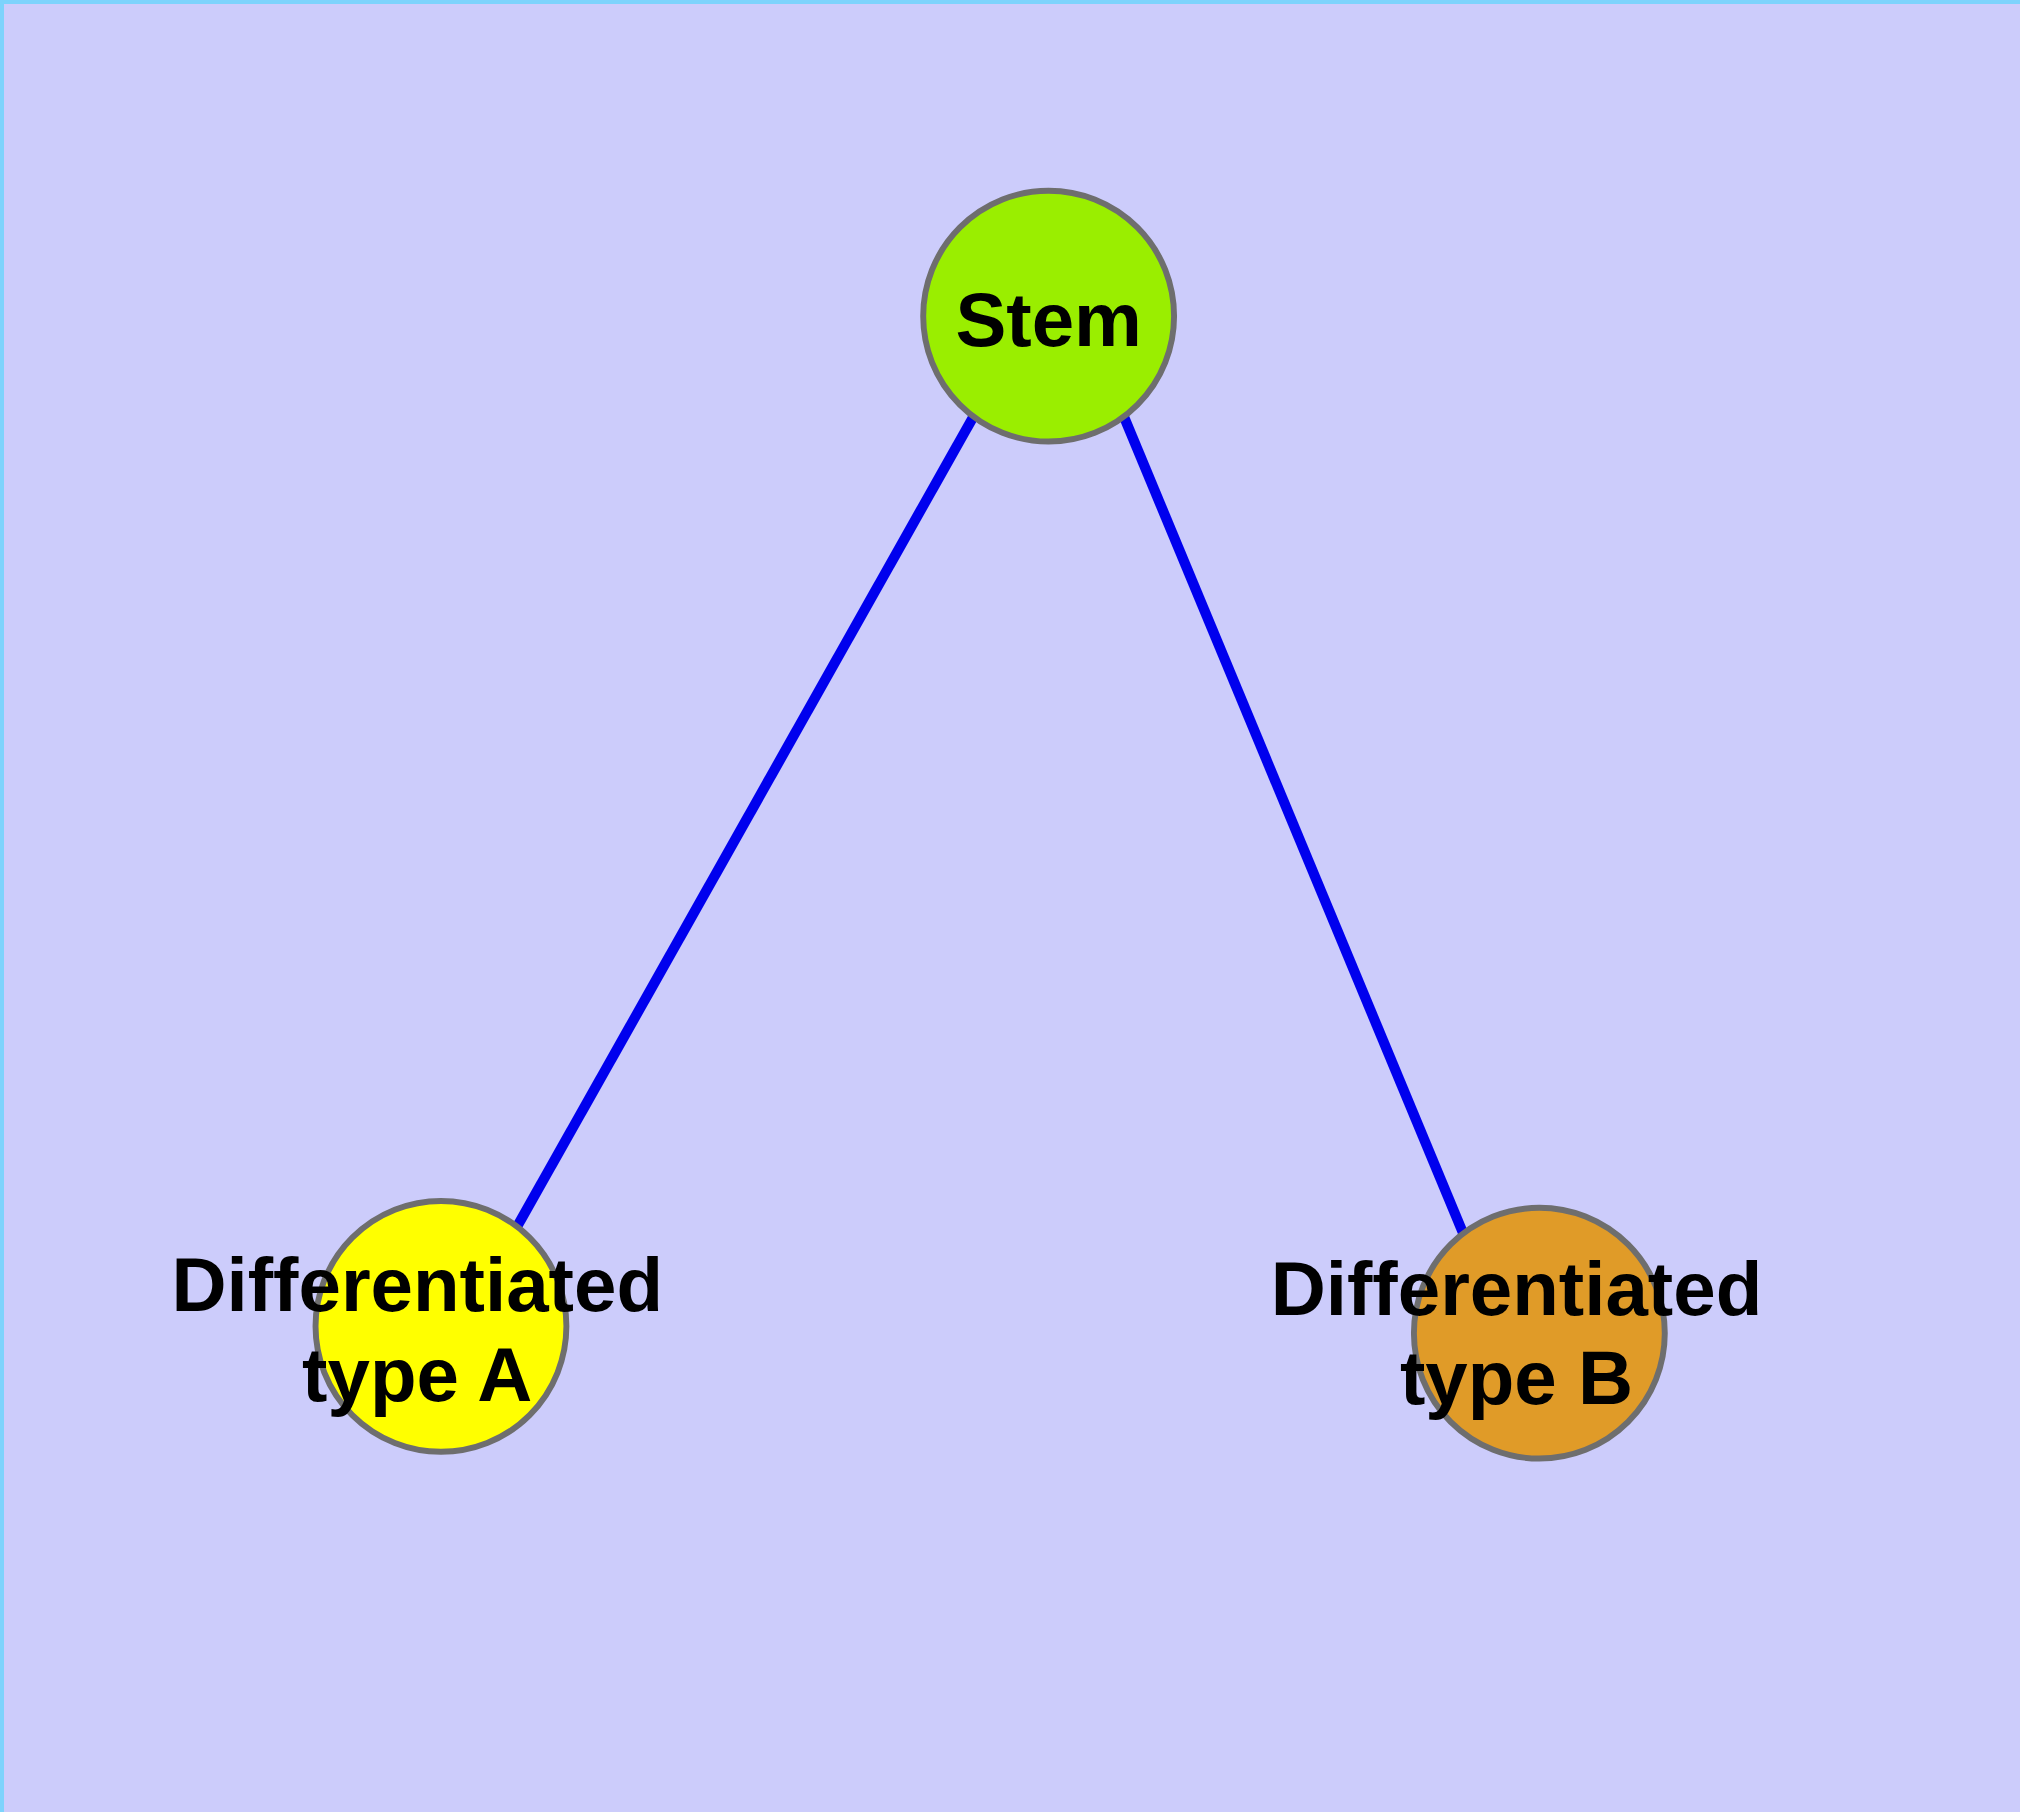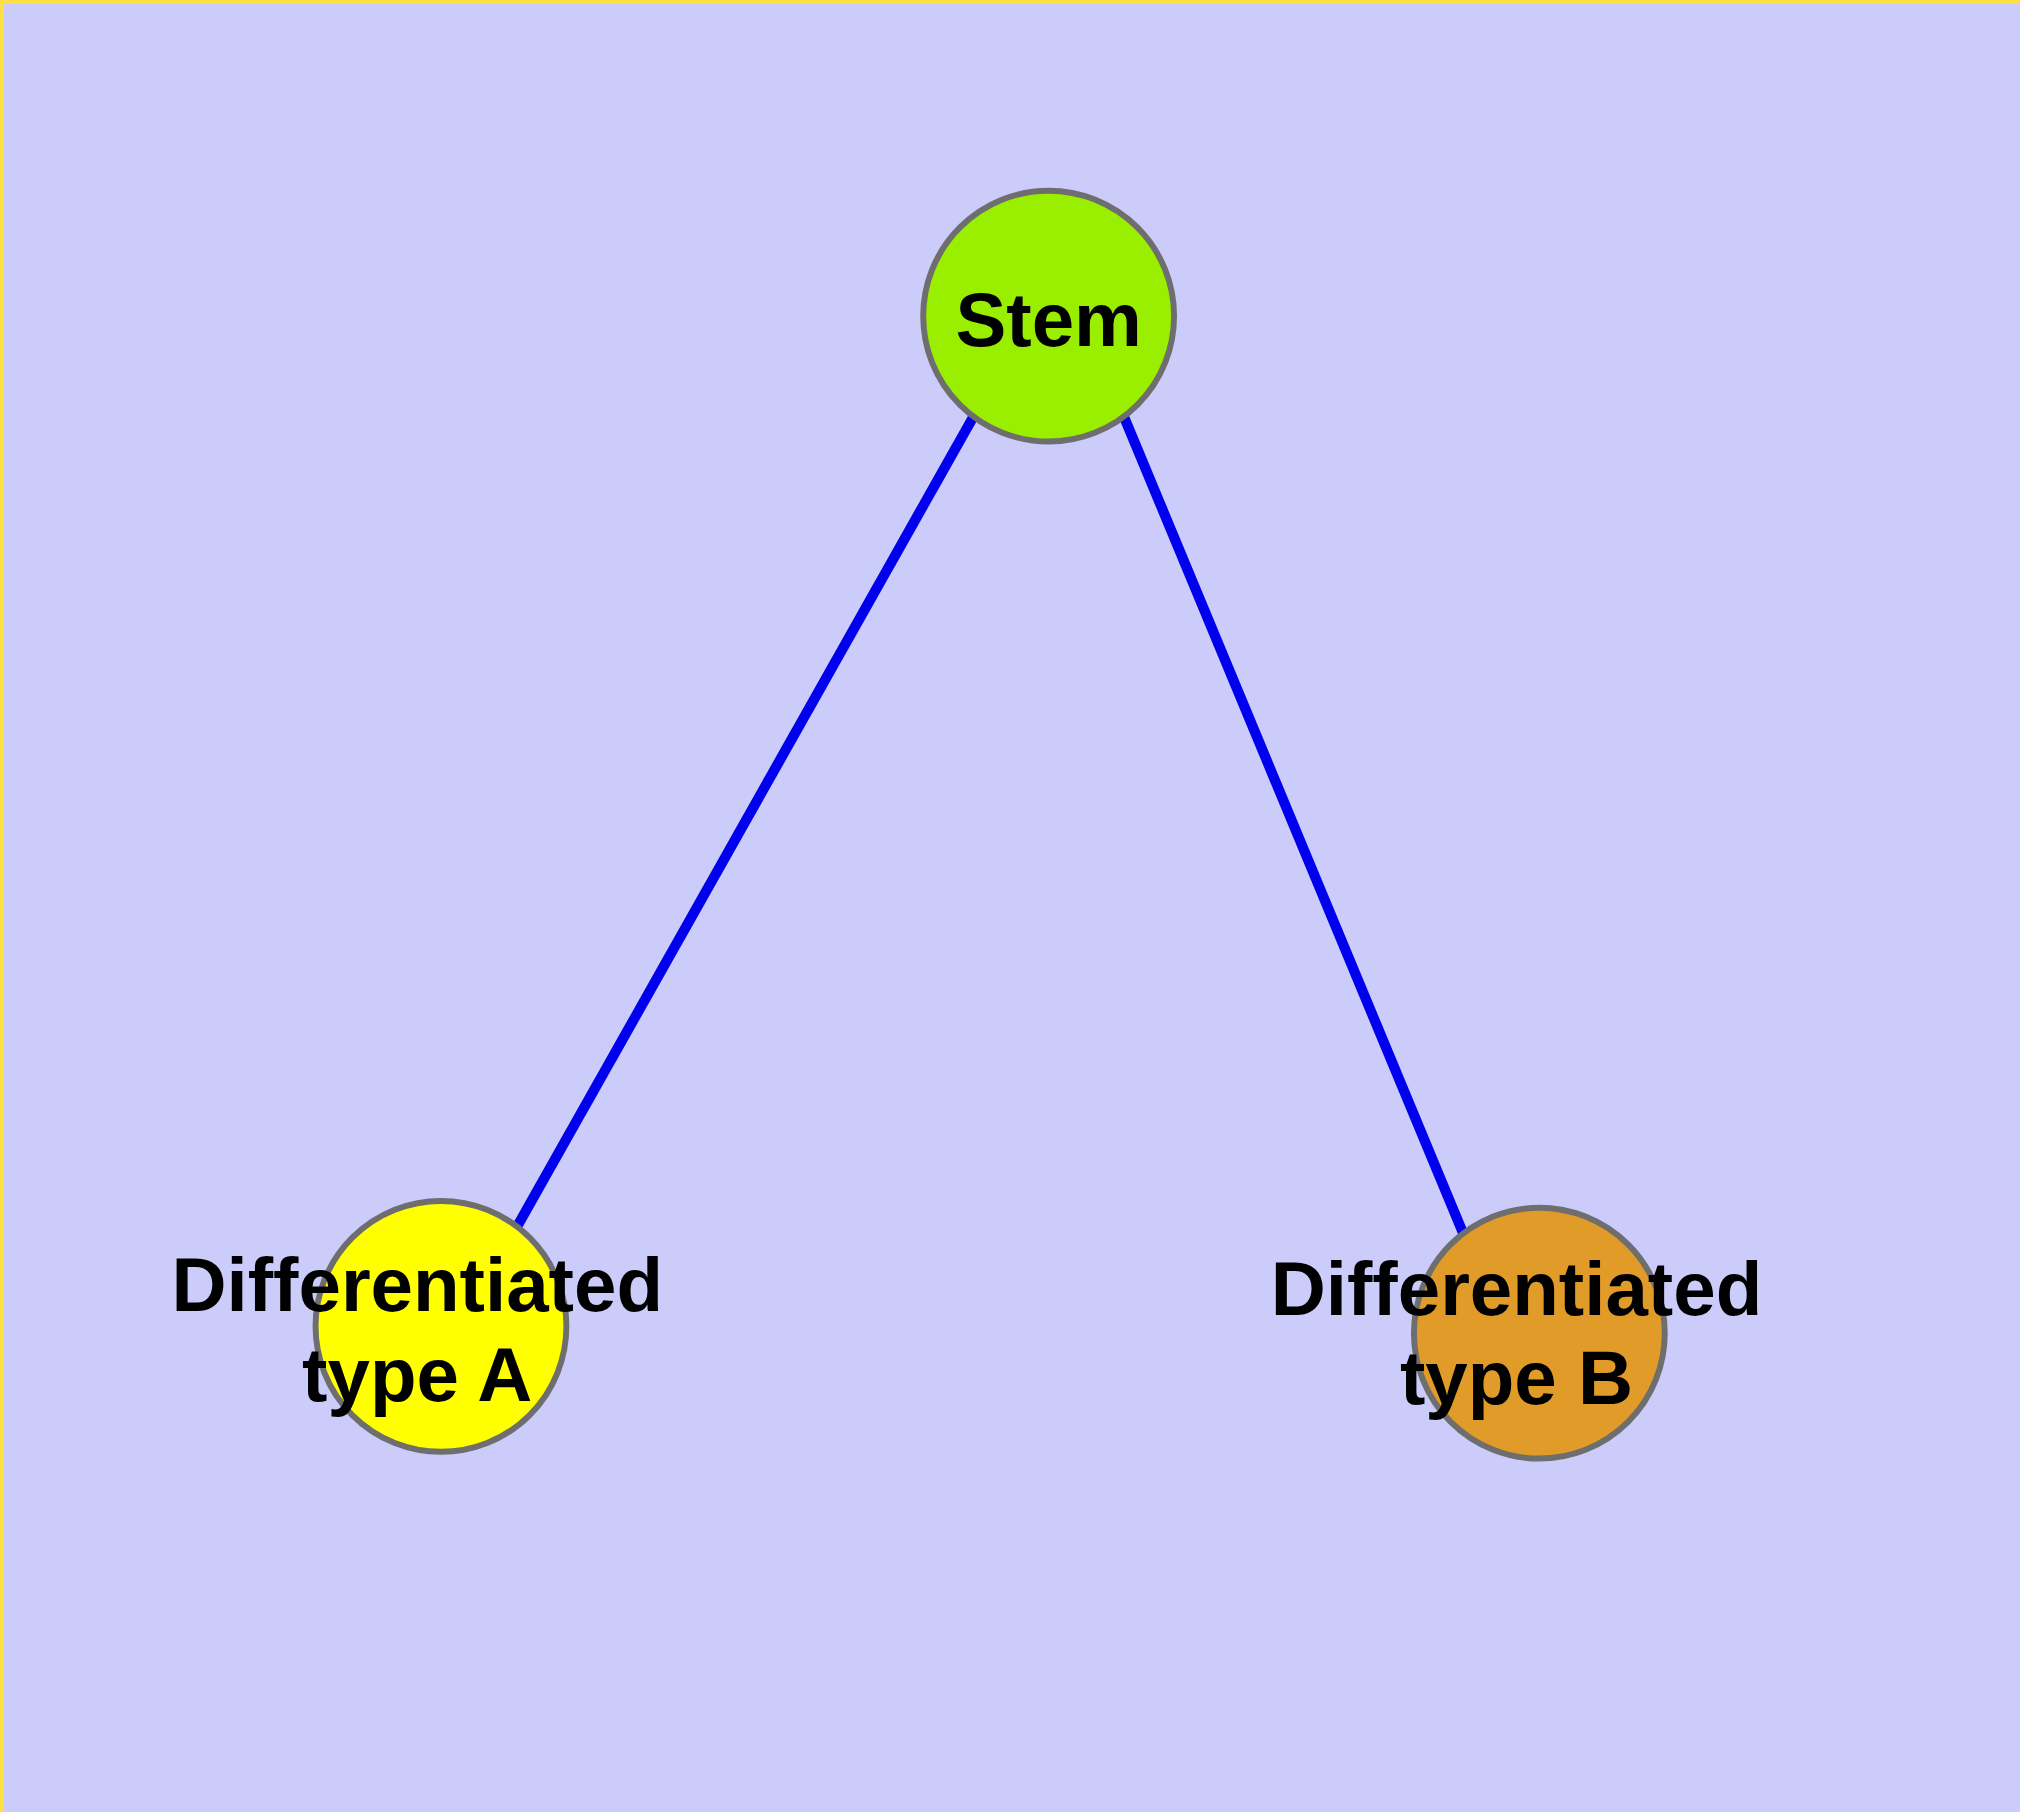--- a/index.html
+++ b/index.html
@@ -4,21 +4,21 @@
 <style>
   html, body {
     margin: 0;
     padding: 0;
     background: #ffffff;
   }
   #canvas {
     position: relative;
     width: 2021px;
     height: 1812px;
-    background: #fde047;
+    background: #7dd3fc;
     overflow: hidden;
     font-family: "Liberation Sans", sans-serif;
   }
   #plot-bg {
     position: absolute;
     left: 4.2px;
     top: 4.2px;
     width: 2016px;
     height: 1808px;
     background: #ccccfb;

